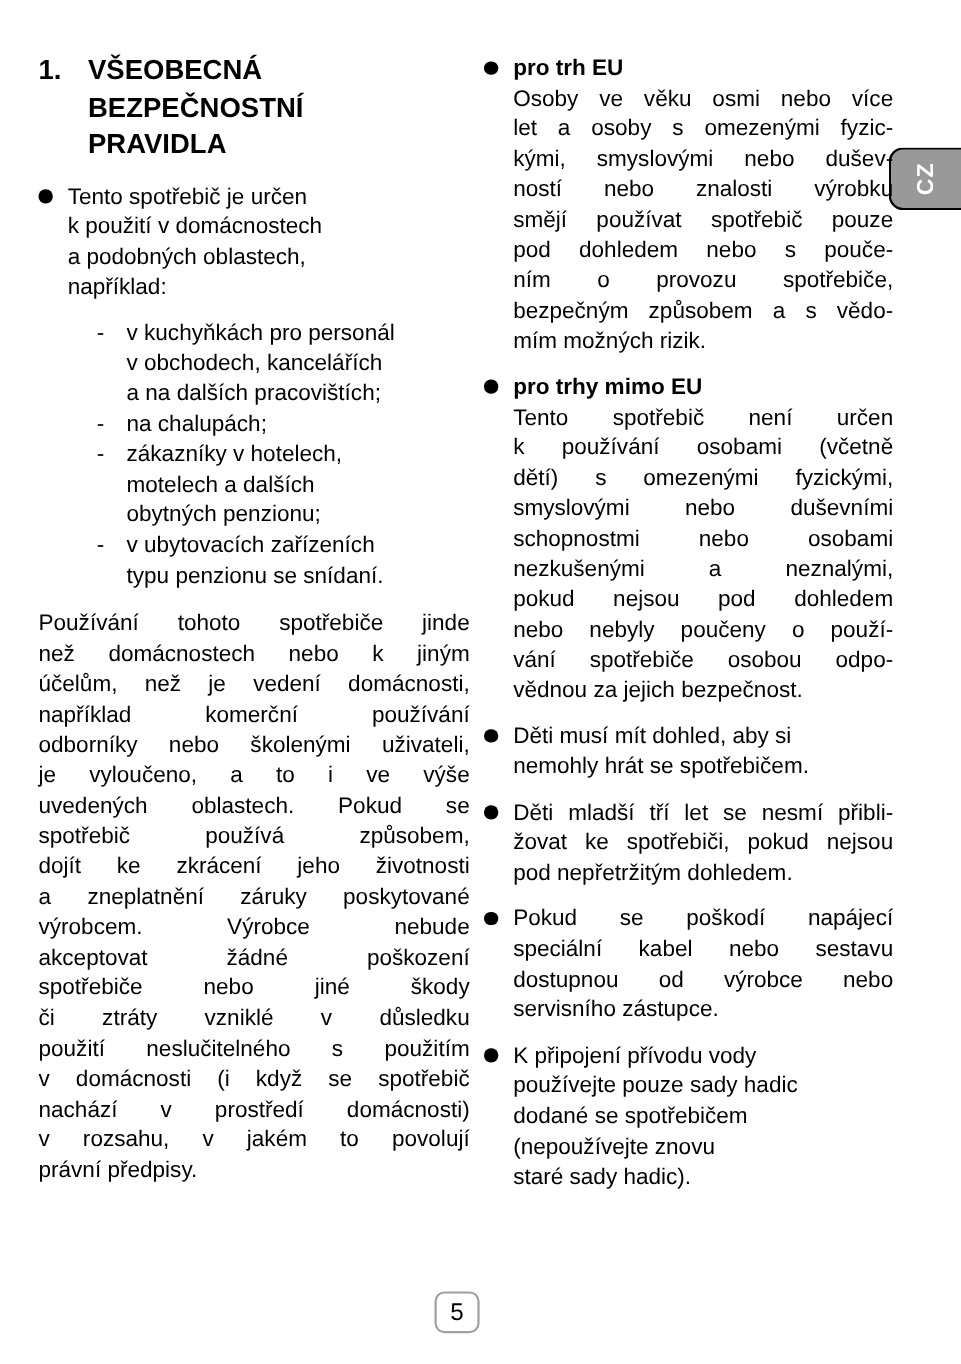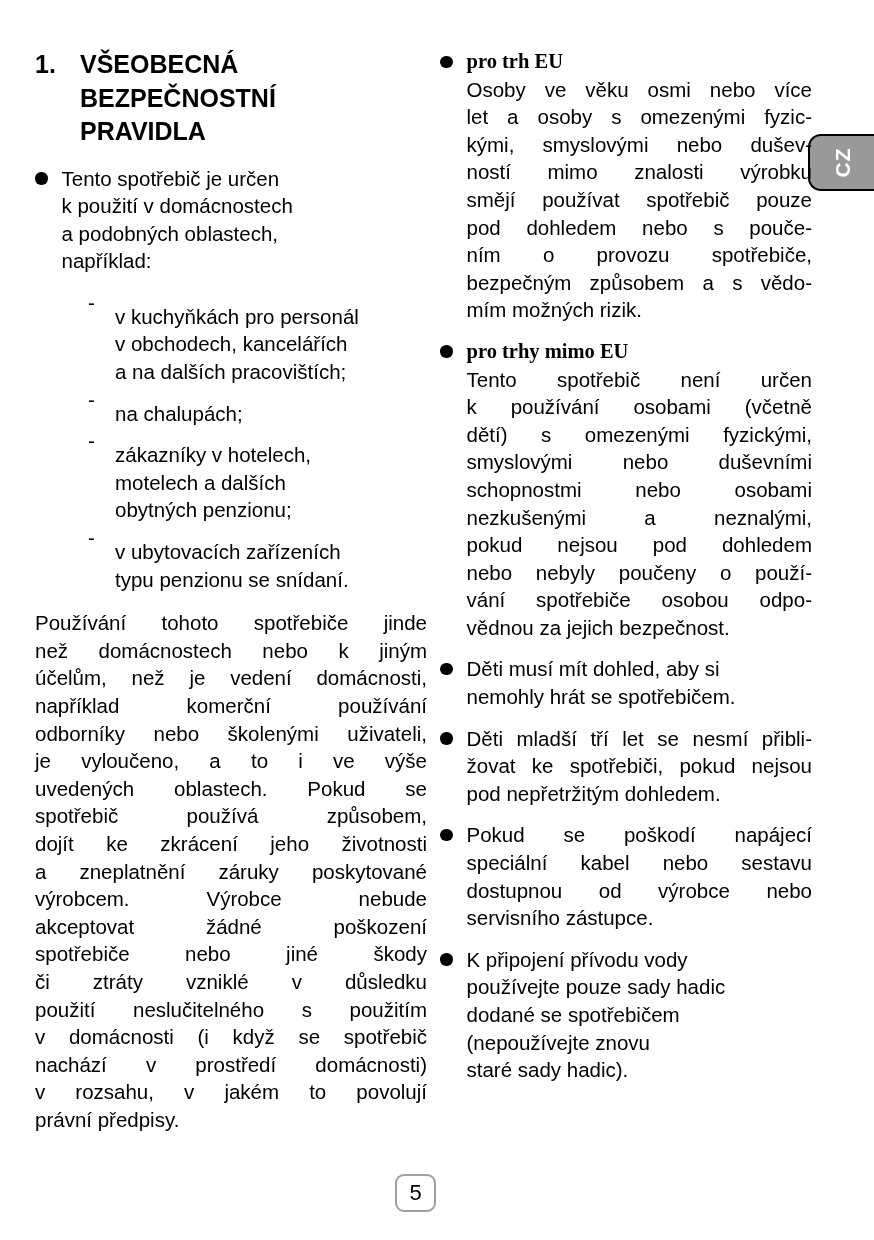--- a/index.html
+++ b/index.html
@@ -28,28 +28,28 @@
   .pre { white-space: pre-line; }
 
   
   .jl { text-align: justify; text-align-last: justify; }
   .jl.last { text-align-last: left; }
 
   
   .bullet { display: flex; margin-bottom: 14px; }
   .dot { flex: none; width: 12.5px; height: 12.5px; border-radius: 50%; background: #000; margin-top: 7.5px; margin-right: 14px; }
   .bbody { flex: 1; min-width: 0; }
-  .blabel { font-weight: bold; font-family: Liberation Serif, serif; }
+  .blabel { font-weight: bold; }
   .blabel:empty { display: none; }
 
   
   .dashlist { margin-top: 14px; margin-bottom: 12px; }
   .dash-item { display: flex; padding-left: 53px; }
   .dash { flex: none; width: 27px; }
-  .dtext { flex: 1; margin-top: 14px; }
+  .dtext { flex: 1; }
 
   
   .para { margin-top: 16px; }
 
   
   .cz-tab {
     position: absolute;
     top: 134px;
     right: 0;
     width: 66px;
@@ -168,21 +168,21 @@
   <div class="col col-right">
 
     <div class="bullet">
       <span class="dot"></span>
       <div class="bbody">
         <div class="blabel" data-bind="right_column.bullets.0.label">pro trh EU</div>
         <div data-bind-lines="right_column.bullets.0.text">
             <div class="jl">Osoby ve věku osmi nebo více</div>
             <div class="jl">let a osoby s omezenými fyzic-</div>
             <div class="jl">kými, smyslovými nebo dušev-</div>
-            <div class="jl">ností mimo znalosti výrobku</div>
+            <div class="jl">ností nebo znalosti výrobku</div>
             <div class="jl">smějí používat spotřebič pouze</div>
             <div class="jl">pod dohledem nebo s pouče-</div>
             <div class="jl">ním o provozu spotřebiče,</div>
             <div class="jl">bezpečným způsobem a s vědo-</div>
             <div class="jl last">mím možných rizik.</div>
           </div>
       </div>
     </div>
 
     <div class="bullet">

